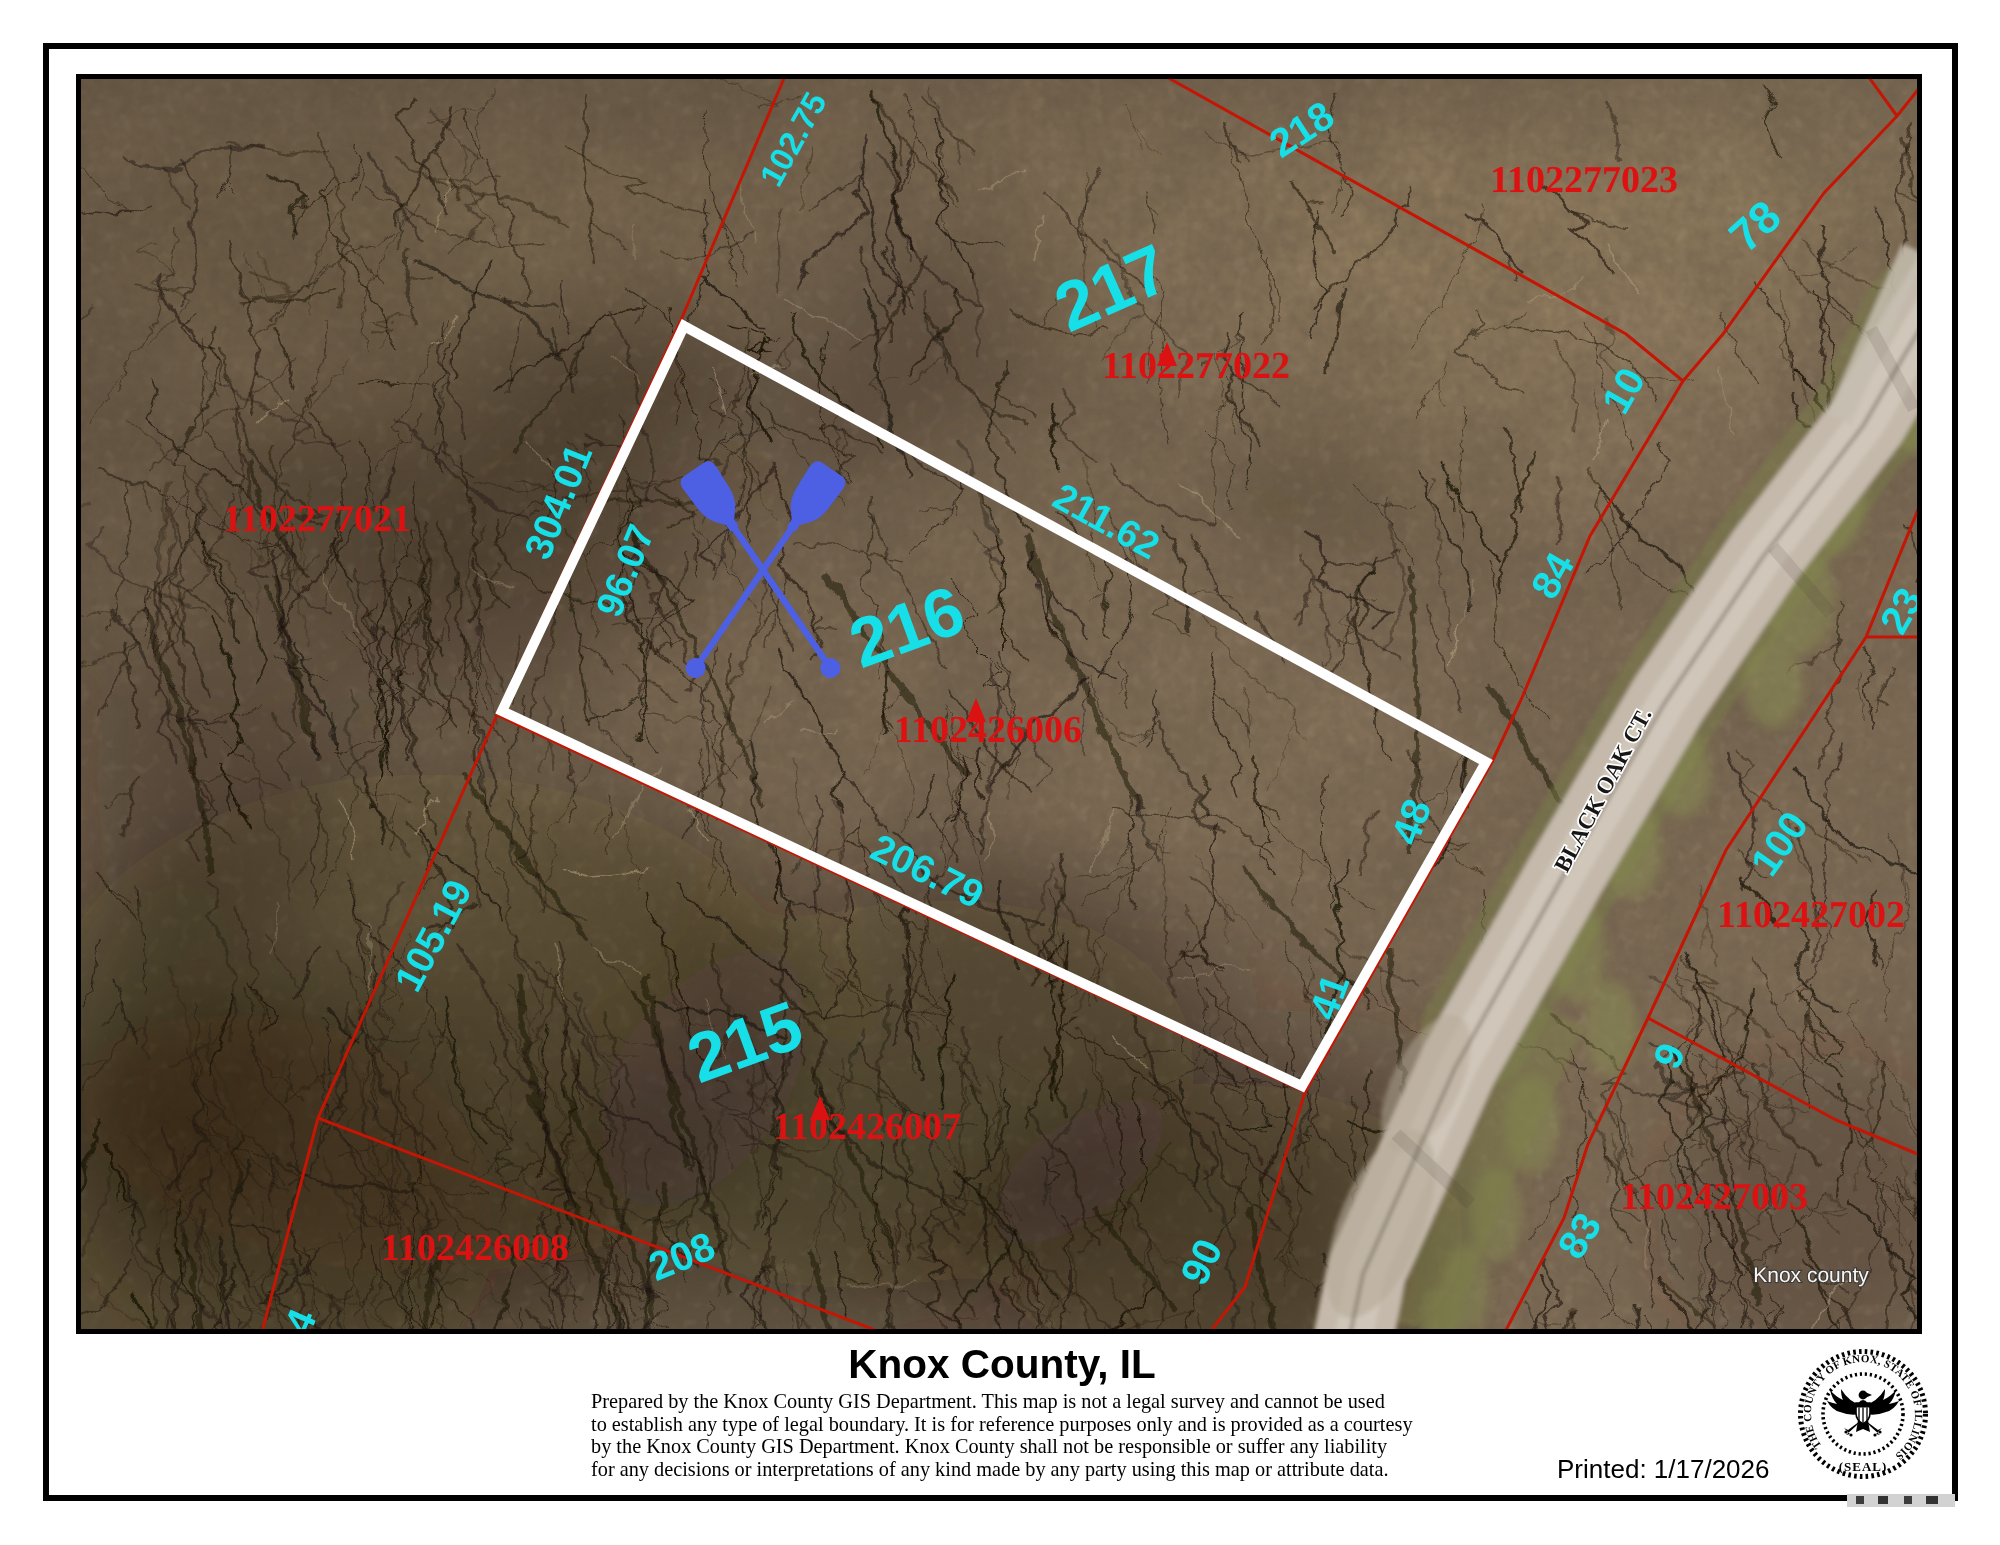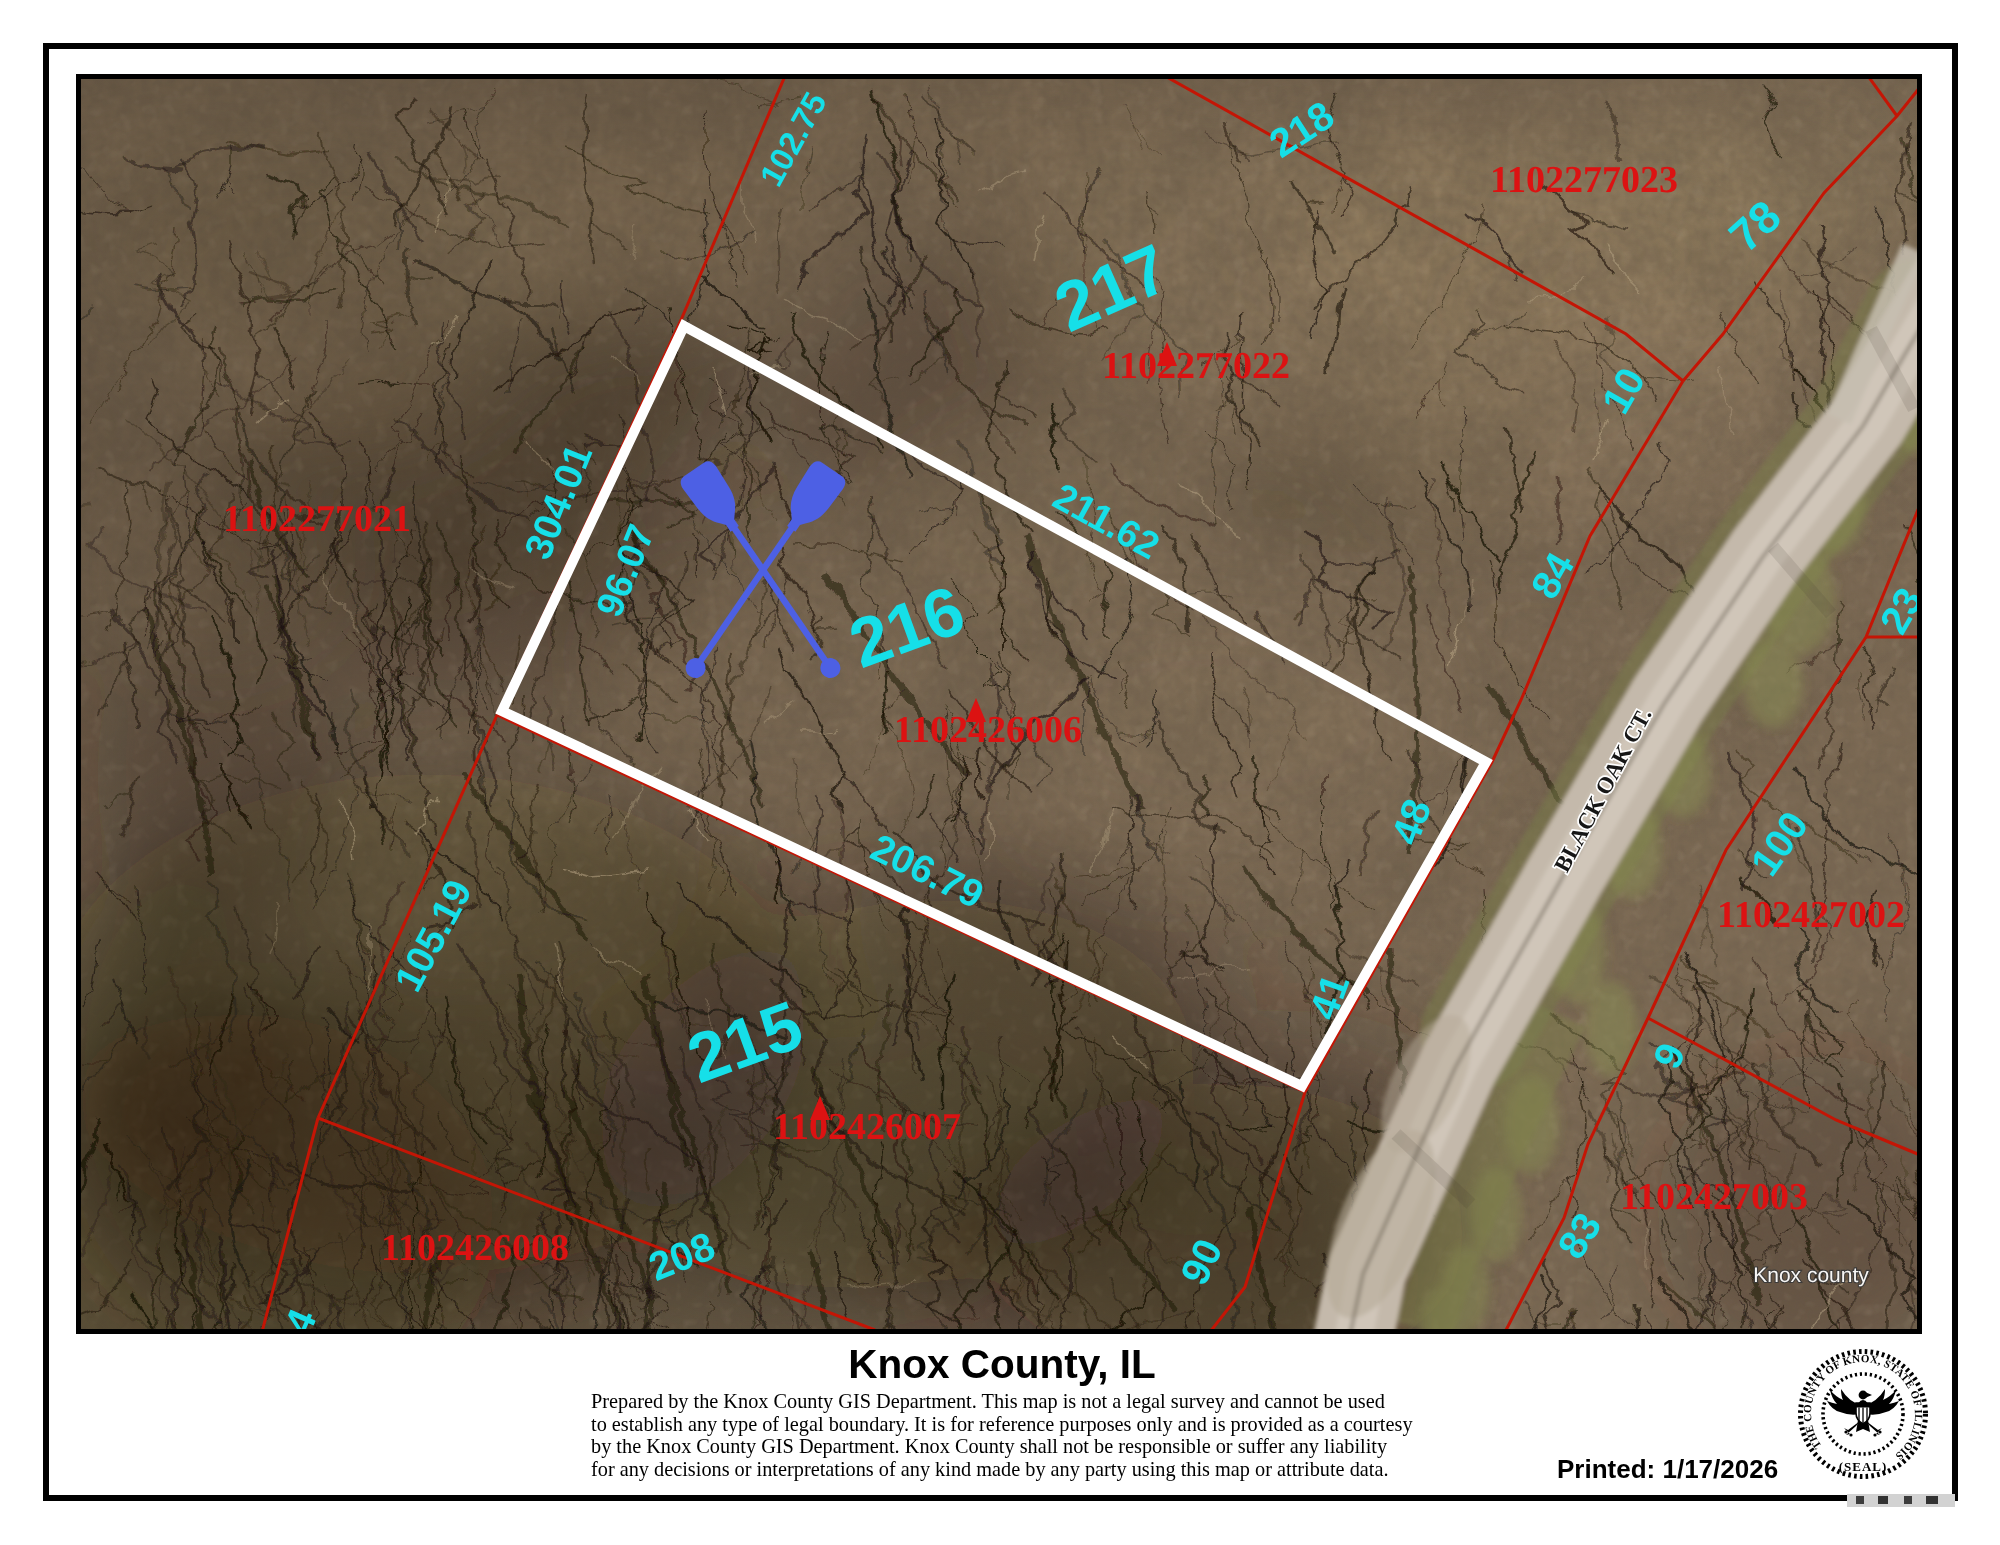--- a/index.html
+++ b/index.html
@@ -1552,21 +1552,21 @@
 <text x="1735" y="1201" font-size="21" fill="#ffffff" stroke="#3a3a3a" stroke-width="2.2" paint-order="stroke" text-anchor="middle" dominant-baseline="central" opacity="0.95">Knox county</text>
 </g>
 
 <rect x="2.5" y="2.5" width="1841" height="1255" fill="none" stroke="#000" stroke-width="5"></rect>
 </svg>
 
 <div class="abs" style="left:0;top:1344px;width:2004px;text-align:center;font-size:40.5px;font-weight:bold;color:#000;line-height:1;">Knox County, IL</div>
 
 <div class="abs" style="left:591px;top:1390px;white-space:nowrap;font-family:'Liberation Serif',serif;font-size:20.3px;line-height:22.5px;color:#000;">Prepared by the Knox County GIS Department. This map is not a legal survey and cannot be used<br>to establish any type of legal boundary. It is for reference purposes only and is provided as a courtesy<br>by the Knox County GIS Department. Knox County shall not be responsible or suffer any liability<br>for any decisions or interpretations of any kind made by any party using this map or attribute data.</div>
 
-<div class="abs" style="left:1557px;top:1456px;font-size:26px;color:#000;line-height:1;font-weight:bold;">Printed: 1/17/2026</div>
+<div class="abs" style="left:1557px;top:1456px;font-size:26px;color:#000;line-height:1;">Printed: 1/17/2026</div>
 
 <svg class="abs" style="left:1795px;top:1346px" width="136" height="136" viewBox="-68 -68 136 136">
 <defs>
       <path id="sealcirc" d="M -52,0 A 52,52 0 1 1 52,0 A 52,52 0 1 1 -52,0"></path>
     </defs>
 <circle cx="0" cy="0" r="62.5" fill="none" stroke="#000" stroke-width="5" stroke-dasharray="2.6 3.2"></circle>
 <circle cx="0" cy="0" r="40" fill="none" stroke="#000" stroke-width="3.6" stroke-dasharray="2.2 2.8"></circle>
 <g transform="rotate(-40)">
       <text font-family="Liberation Serif,serif" font-size="11" font-weight="bold" fill="#000" letter-spacing="0.2"><textPath href="#sealcirc" startOffset="2">THE COUNTY OF KNOX, STATE OF ILLINOIS</textPath></text>
     </g>

